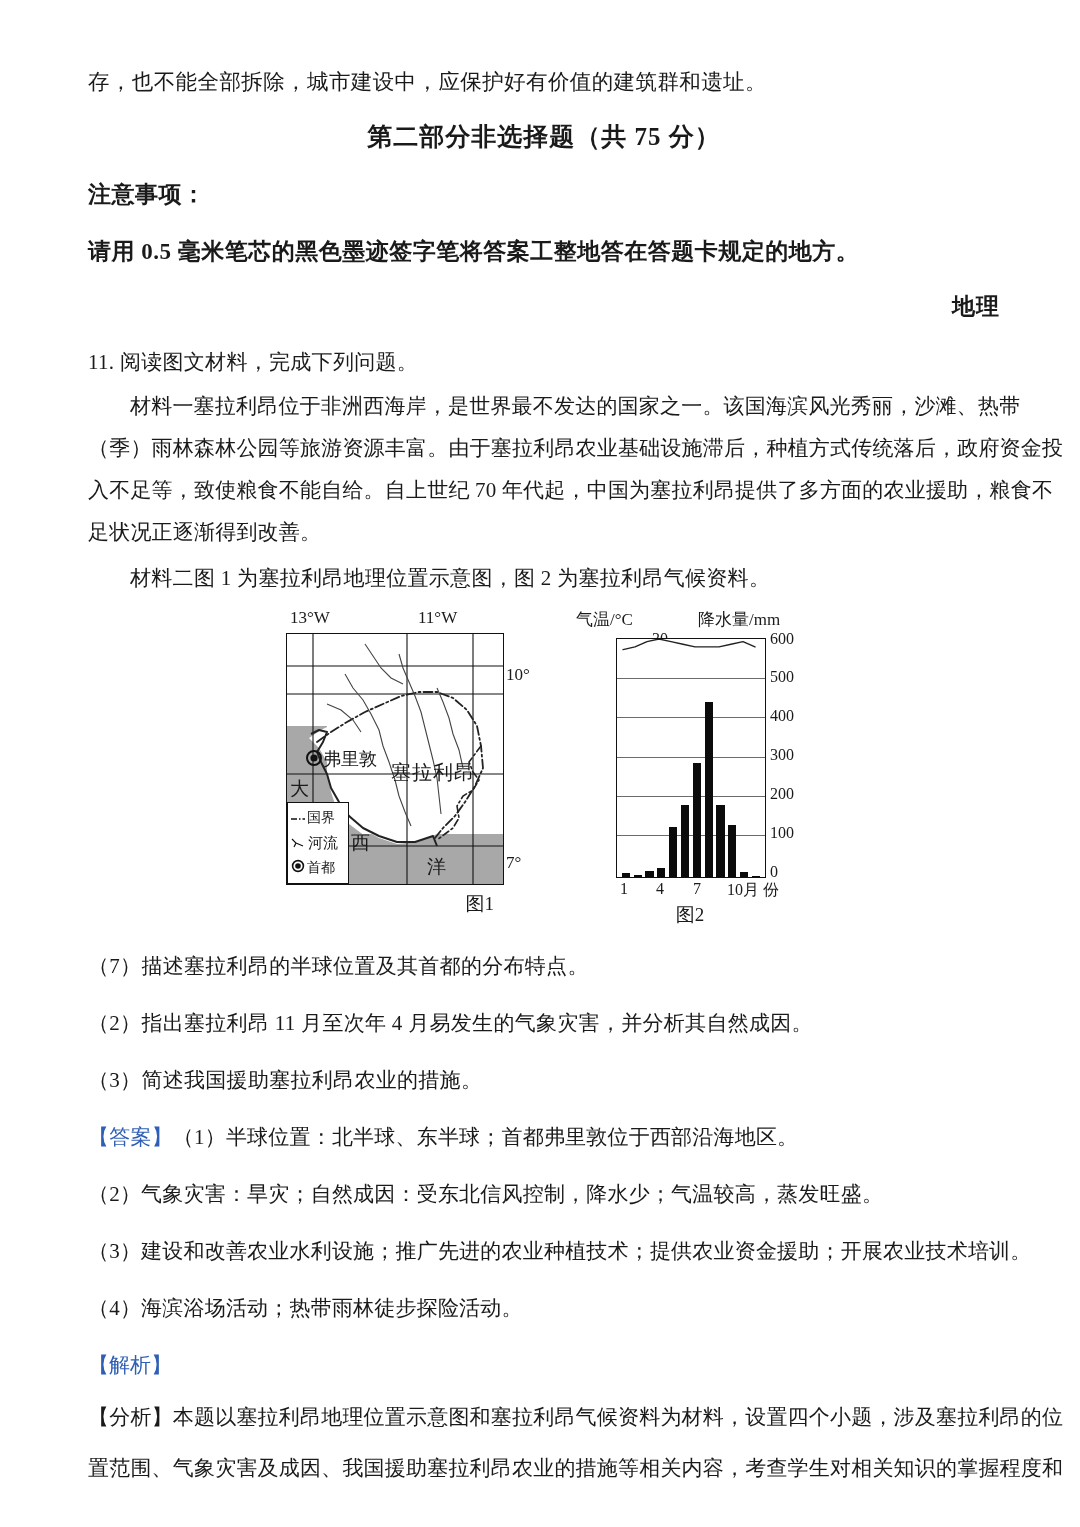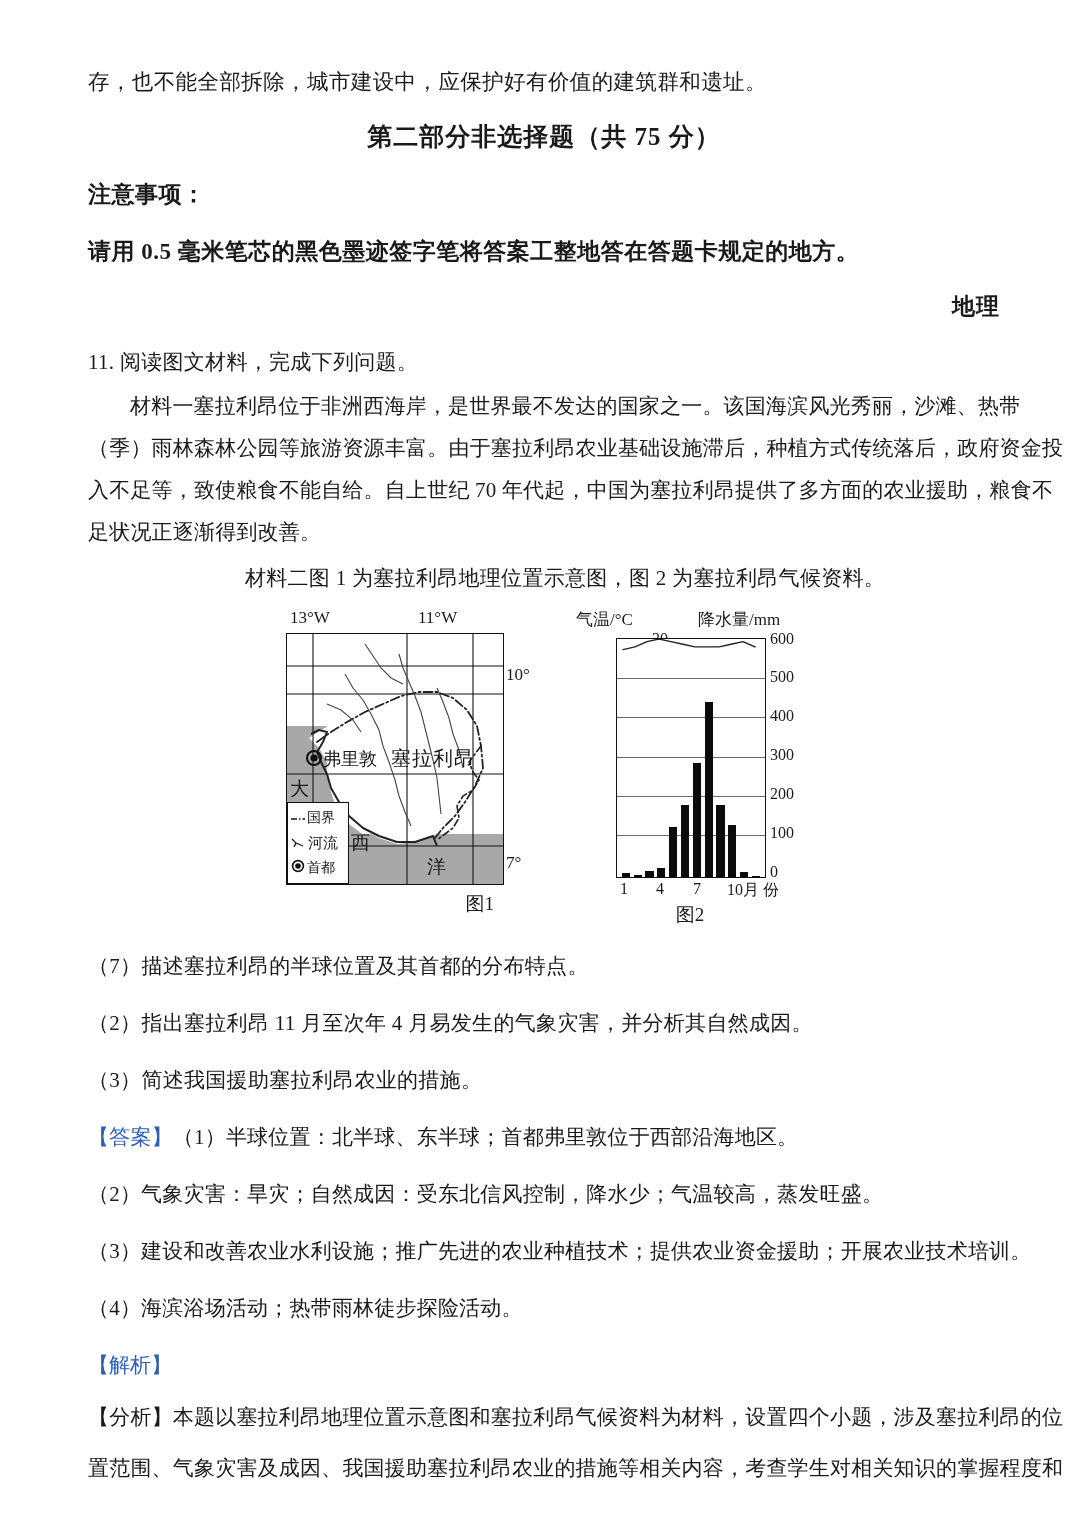--- a/index.html
+++ b/index.html
@@ -77,21 +77,20 @@
   .mat-block {
     margin-top: 20px;
   }
   .mat-block .para-line { margin-bottom: 21px; }
   .mat-block .para-line:first-child { text-indent: 42px; }
   .mat-two {
     font-size: 21px;
     text-indent: 42px;
     margin-top: 4px;
     letter-spacing: 0.3px;
-    text-align: center;
   }
   .qlist { margin-top: 26px; }
   .qlist .qline {
     font-size: 21px;
     margin-bottom: 29px;
     letter-spacing: 0.3px;
     white-space: nowrap;
   }
   .answers { margin-top: 2px; }
   .answers .aline {
@@ -318,21 +317,21 @@
             <path d="M40,70 L54,76 L66,86 L74,98" fill="none" stroke="#444" stroke-width="1.1"></path>
 
             <circle cx="27" cy="124" r="7" fill="none" stroke="#111" stroke-width="2"></circle>
             <circle cx="27" cy="124" r="3.6" fill="#111"></circle>
           </svg>
 
           
           <div style="position:absolute;left:36px;top:113px;font-size:18px;">
             <span>弗里敦</span>
           </div>
-          <div style="position:absolute;left:104px;top:111px;font-size:20px;letter-spacing:1px;">
+          <div style="position:absolute;left:104px;top:125px;font-size:20px;letter-spacing:1px;">
             <span>塞拉利昂</span>
           </div>
           <div style="position:absolute;left:3px;top:142px;font-size:19px;">
             <span>大</span>
           </div>
           <div style="position:absolute;left:64px;top:196px;font-size:19px;">
             <span>西</span>
           </div>
           <div style="position:absolute;left:140px;top:220px;font-size:19px;">
             <span>洋</span>

